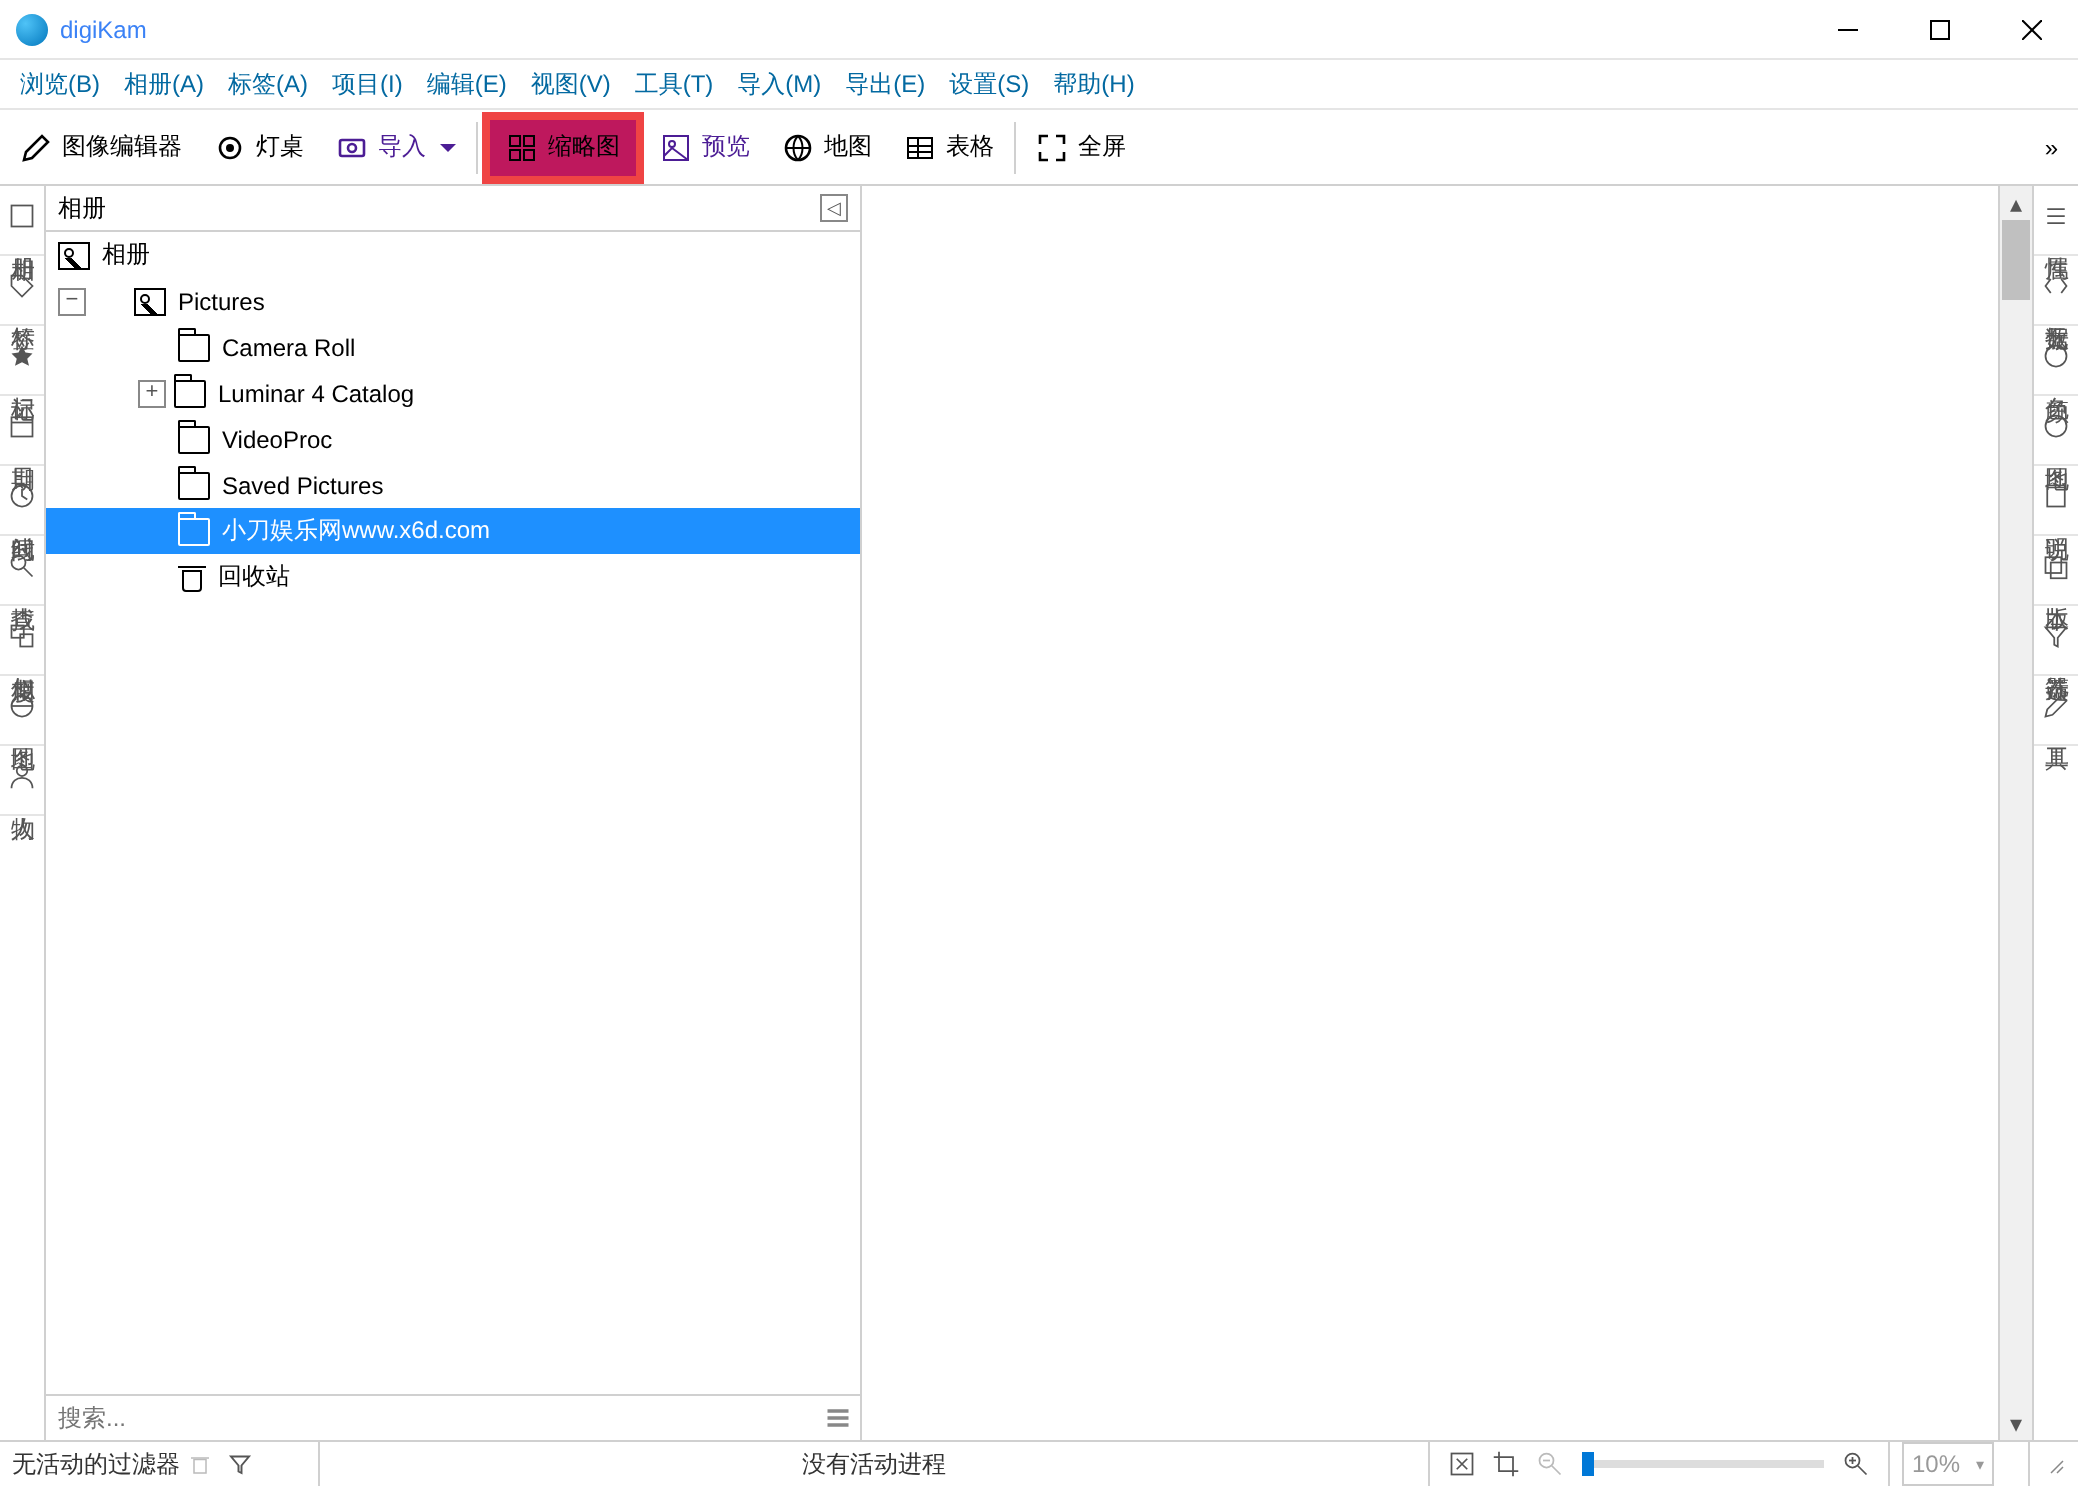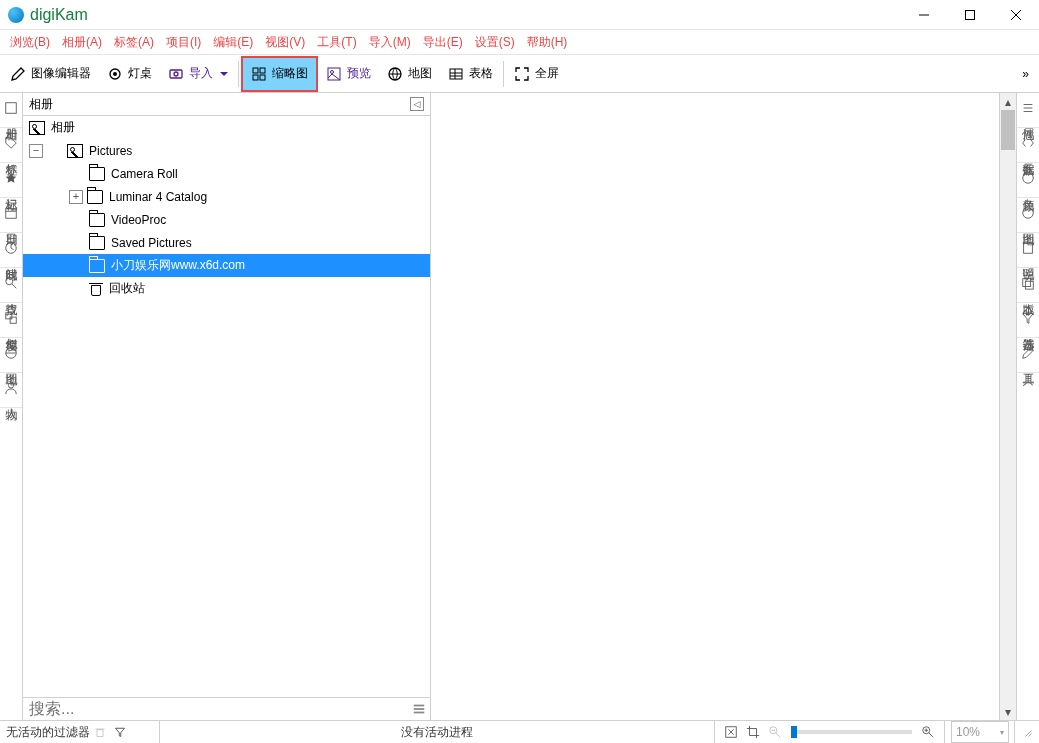--- a/index.html
+++ b/index.html
@@ -1,27 +1,27 @@
 <!DOCTYPE html>
 <html><head>
 <meta charset="utf-8">
 <style>
 *{box-sizing:border-box;margin:0;padding:0;font-family:"Segoe UI","Microsoft YaHei",sans-serif;font-size:12px;user-select:none}
 html,body{width:1039px;height:743px;overflow:hidden;background:#fff}
 .titlebar{height:30px;display:flex;align-items:center;border-bottom:1px solid #e5e5e5}
 .titlebar .icon{width:16px;height:16px;border-radius:50%;background:radial-gradient(circle at 30% 30%,#4fc3f7,#0277bd);margin:0 6px 0 8px}
-.titlebar .title{flex:0 0 auto;font-size:16px;color:#15803d}
+.titlebar .title{flex:0 0 auto;font-size:12px;color:#3b82f6}
 .titlebar .spacer{flex:1}
 .winbtn{width:46px;height:30px;display:flex;align-items:center;justify-content:center;color:#000}
 .menubar{height:25px;display:flex;align-items:center;padding:0 4px;border-bottom:1px solid #e5e5e5}
-.menuitem{padding:3px 6px;color:#ef4444}
+.menuitem{padding:3px 6px;color:#0369a1}
 .toolbar{height:38px;display:flex;align-items:center;border-bottom:1px solid #d0d0d0;padding:0 2px}
 .tbtn{height:36px;display:flex;align-items:center;padding:0 8px;gap:5px;color:#000}
 .tbtn.disabled{color:#4c1d95}
-.tbtn.active{background:#7dd3fc;border:2px solid #ef4444}
+.tbtn.active{background:#be185d;border:4px solid #ef4444}
 .tsep{width:1px;height:26px;background:#d0d0d0;margin:0 2px}
 .caret{width:0;height:0;border-left:4px solid transparent;border-right:4px solid transparent;border-top:4px solid currentColor;margin-left:2px}
 .ticon{width:16px;height:16px;display:inline-flex;align-items:center;justify-content:center}
 .ticon svg{width:16px;height:16px}
 .body{display:flex;height:627px}
 .ltabs,.rtabs{width:23px;display:flex;flex-direction:column;border-right:1px solid #d0d0d0}
 .rtabs{border-right:none;border-left:1px solid #d0d0d0}
 .vtab{writing-mode:vertical-rl;padding:8px 2px;display:flex;align-items:center;gap:4px;color:#555;border-bottom:1px solid #e5e5e5;font-size:11px}
 .vicon{width:14px;height:14px;transform:rotate(0deg)}
 .center{flex:1;display:flex;flex-direction:column}
@@ -36,32 +36,32 @@
 .tfolder{width:16px;height:14px;border:1.5px solid currentColor;border-radius:1px;position:relative;margin-right:6px}
 .tfolder:before{content:"";position:absolute;top:-4px;left:-1.5px;width:7px;height:3px;border:1.5px solid currentColor;border-bottom:none;border-radius:1px 1px 0 0}
 .timg{width:16px;height:14px;border:1.5px solid currentColor;position:relative;margin-right:6px}
 .timg:before{content:"";position:absolute;left:2px;top:2px;width:3px;height:3px;border-radius:50%;border:1px solid currentColor}
 .timg:after{content:"";position:absolute;bottom:-1px;left:1px;right:1px;height:6px;background:linear-gradient(45deg,transparent 40%,currentColor 40%,currentColor 60%,transparent 60%)}
 .ttrash{width:14px;height:14px;position:relative;margin-right:6px}
 .ttrash:before{content:"";position:absolute;left:2px;right:2px;top:3px;bottom:0;border:1.5px solid currentColor;border-radius:0 0 2px 2px}
 .ttrash:after{content:"";position:absolute;left:0;right:0;top:1px;height:2px;border-top:1.5px solid currentColor}
 .tline{display:inline-block;width:20px;height:23px;position:relative}
 .searchrow{height:23px;border-top:1px solid #d0d0d0;display:flex;align-items:center}
-.searchrow input{flex:1;border:none;padding:0 6px;font-size:16px;outline:none;color:#3b82f6}
+.searchrow input{flex:1;border:none;padding:0 6px;font-size:12px;outline:none;color:#3b82f6}
 .searchrow .sbtn{width:22px;height:22px;display:flex;align-items:center;justify-content:center;color:#888}
 .mainview{flex:1;background:#fff;position:relative}
 .mainview .scroll{position:absolute;right:0;top:0;bottom:0;width:17px;background:#f0f0f0;border-left:1px solid #d0d0d0}
 .mainview .scroll .thumb{position:absolute;left:1px;right:1px;top:17px;height:40px;background:#c0c0c0}
 .mainview .scroll .arr{position:absolute;left:0;right:0;height:17px;display:flex;align-items:center;justify-content:center;color:#555}
 .statusbar{height:23px;display:flex;border-top:1px solid #d0d0d0}
 .scell{border-right:1px solid #d0d0d0;display:flex;align-items:center;padding:0 6px;color:#333}
 .scell:last-child{border-right:none}
 .sicon{width:18px;height:18px;display:flex;align-items:center;justify-content:center;color:#555;margin:0 1px}
 .sicon.disabled{color:#bbb}
-.zoombox{display:flex;align-items:center;padding:0 4px;border:1px solid #ccc;height:22px;color:#999;gap:20px}
+.zoombox{display:flex;align-items:center;padding:0 4px;border:1px solid #ccc;height:22px;color:#999;gap:8px}
 </style>
 </head>
 <body>
 
 <div class="titlebar">
   <div class="icon"></div>
   <div class="title">digiKam</div>
   <div class="spacer"></div>
   <div class="winbtn">
       <svg width="10" height="10">

